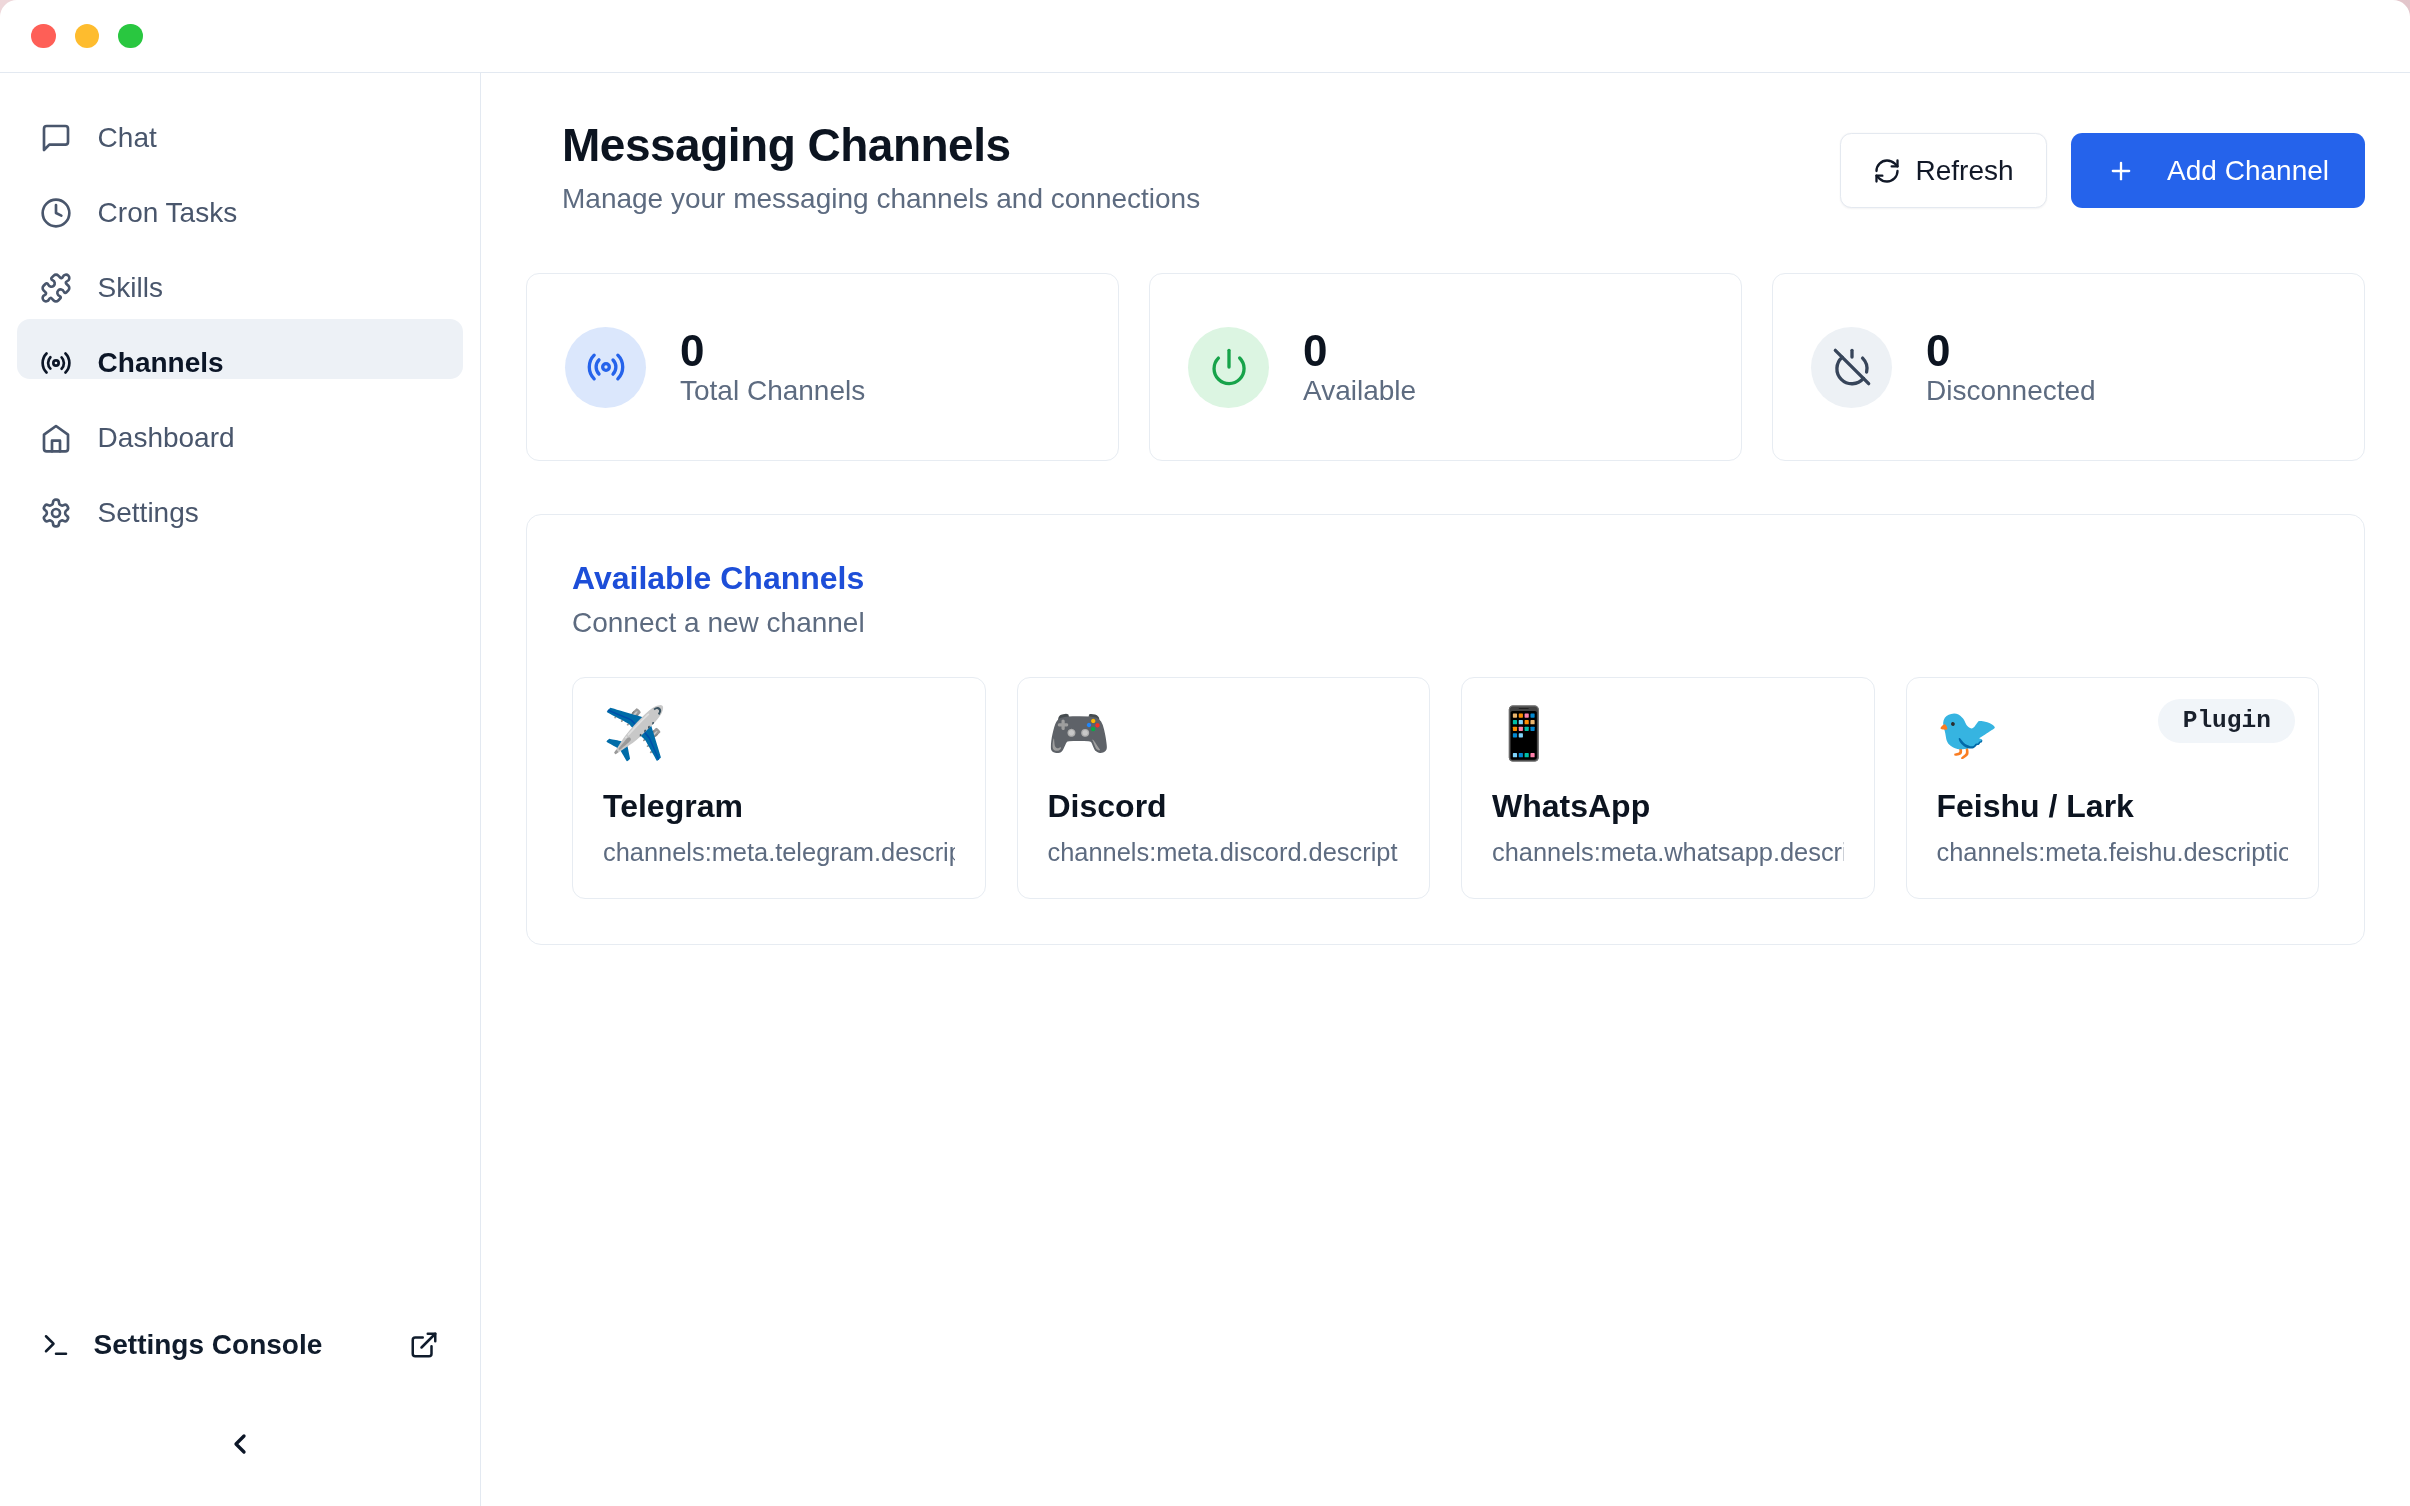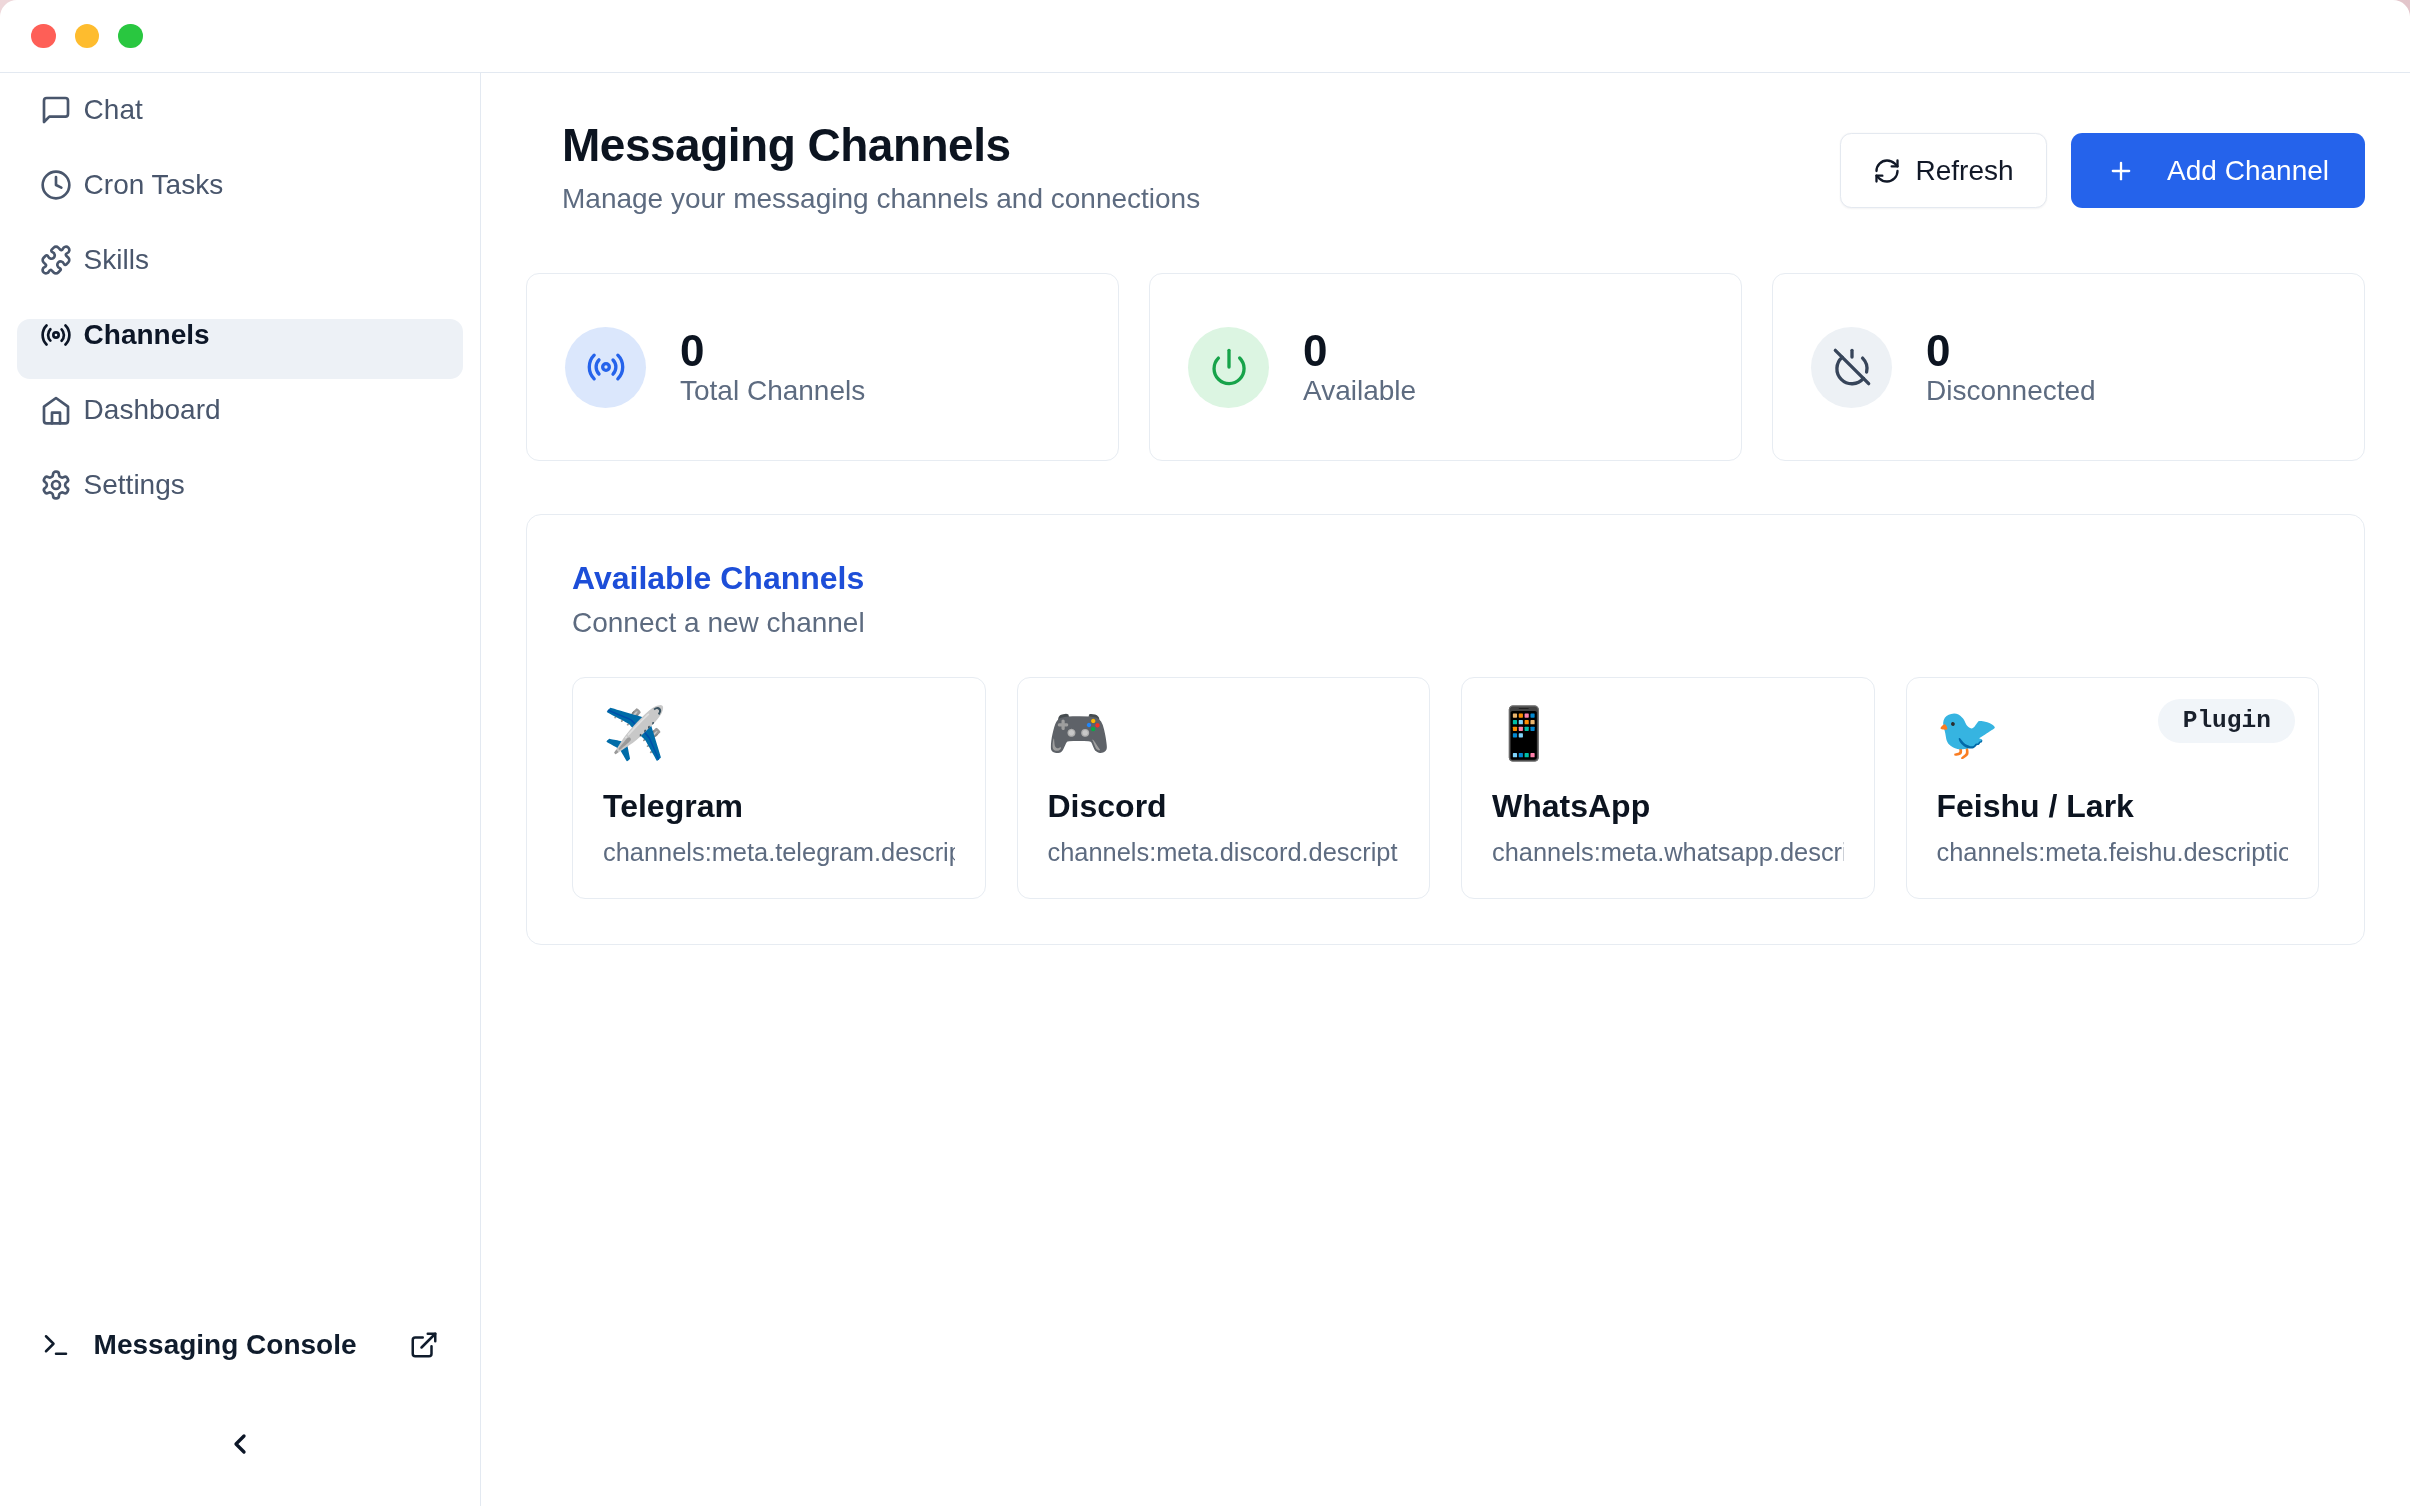--- a/index.html
+++ b/index.html
@@ -33,22 +33,22 @@
     width:481px; flex:0 0 481px;
     border-right:0.9px solid #e3e9f1;
     display:flex; flex-direction:column;
     padding-top:21px;
     background:#fff;
   }
   .nav { padding:0 17px; }
   .nav-item {
     height:60px; margin-bottom:15px;
     border-radius:13px;
-    display:flex; align-items:flex-start;
-    padding:0 22.6px; gap:12px;
+    display:flex; align-items:flex-end;
+    padding:0 22.6px; gap:26px;
     color:#49566c; font-size:28px; font-weight:500;
     cursor:pointer;
   }
   .nav-item svg { width:32px; height:32px; flex:0 0 32px; }
   .nav-item.active { background:#edf1f6; color:#0c1627; font-weight:600; }
   .sidebar-footer { margin-top:auto; padding-bottom:32px; }
   .dev-row {
     display:flex; align-items:center; gap:22.6px;
     padding:0 41px; height:56px;
     color:#101c2c; font-size:28px; font-weight:600;
@@ -194,21 +194,21 @@
         </div>
 
       </div>
 
       <div class="sidebar-footer">
         <div class="dev-row">
           <svg viewBox="0 0 24 24" fill="none" stroke="currentColor" stroke-width="2" stroke-linecap="round" stroke-linejoin="round">
               <polyline points="4 17 10 11 4 5"></polyline>
               <line x1="12" y1="19" x2="20" y2="19"></line>
             </svg>
-          <span>Messaging Console</span>
+          <span>Settings Console</span>
           <svg class="ext" viewBox="0 0 24 24" fill="none" stroke="currentColor" stroke-width="2" stroke-linecap="round" stroke-linejoin="round">
               <path d="M18 13v6a2 2 0 0 1-2 2H5a2 2 0 0 1-2-2V8a2 2 0 0 1 2-2h6"></path>
               <polyline points="15 3 21 3 21 9"></polyline>
               <line x1="10" y1="14" x2="21" y2="3"></line>
             </svg>
         </div>
         <div class="collapse-row">
           <button class="collapse-btn">
             <svg viewBox="0 0 24 24" fill="none" stroke="currentColor" stroke-width="2.5" stroke-linecap="round" stroke-linejoin="round">
                 <polyline points="15 18 9 12 15 6"></polyline>

